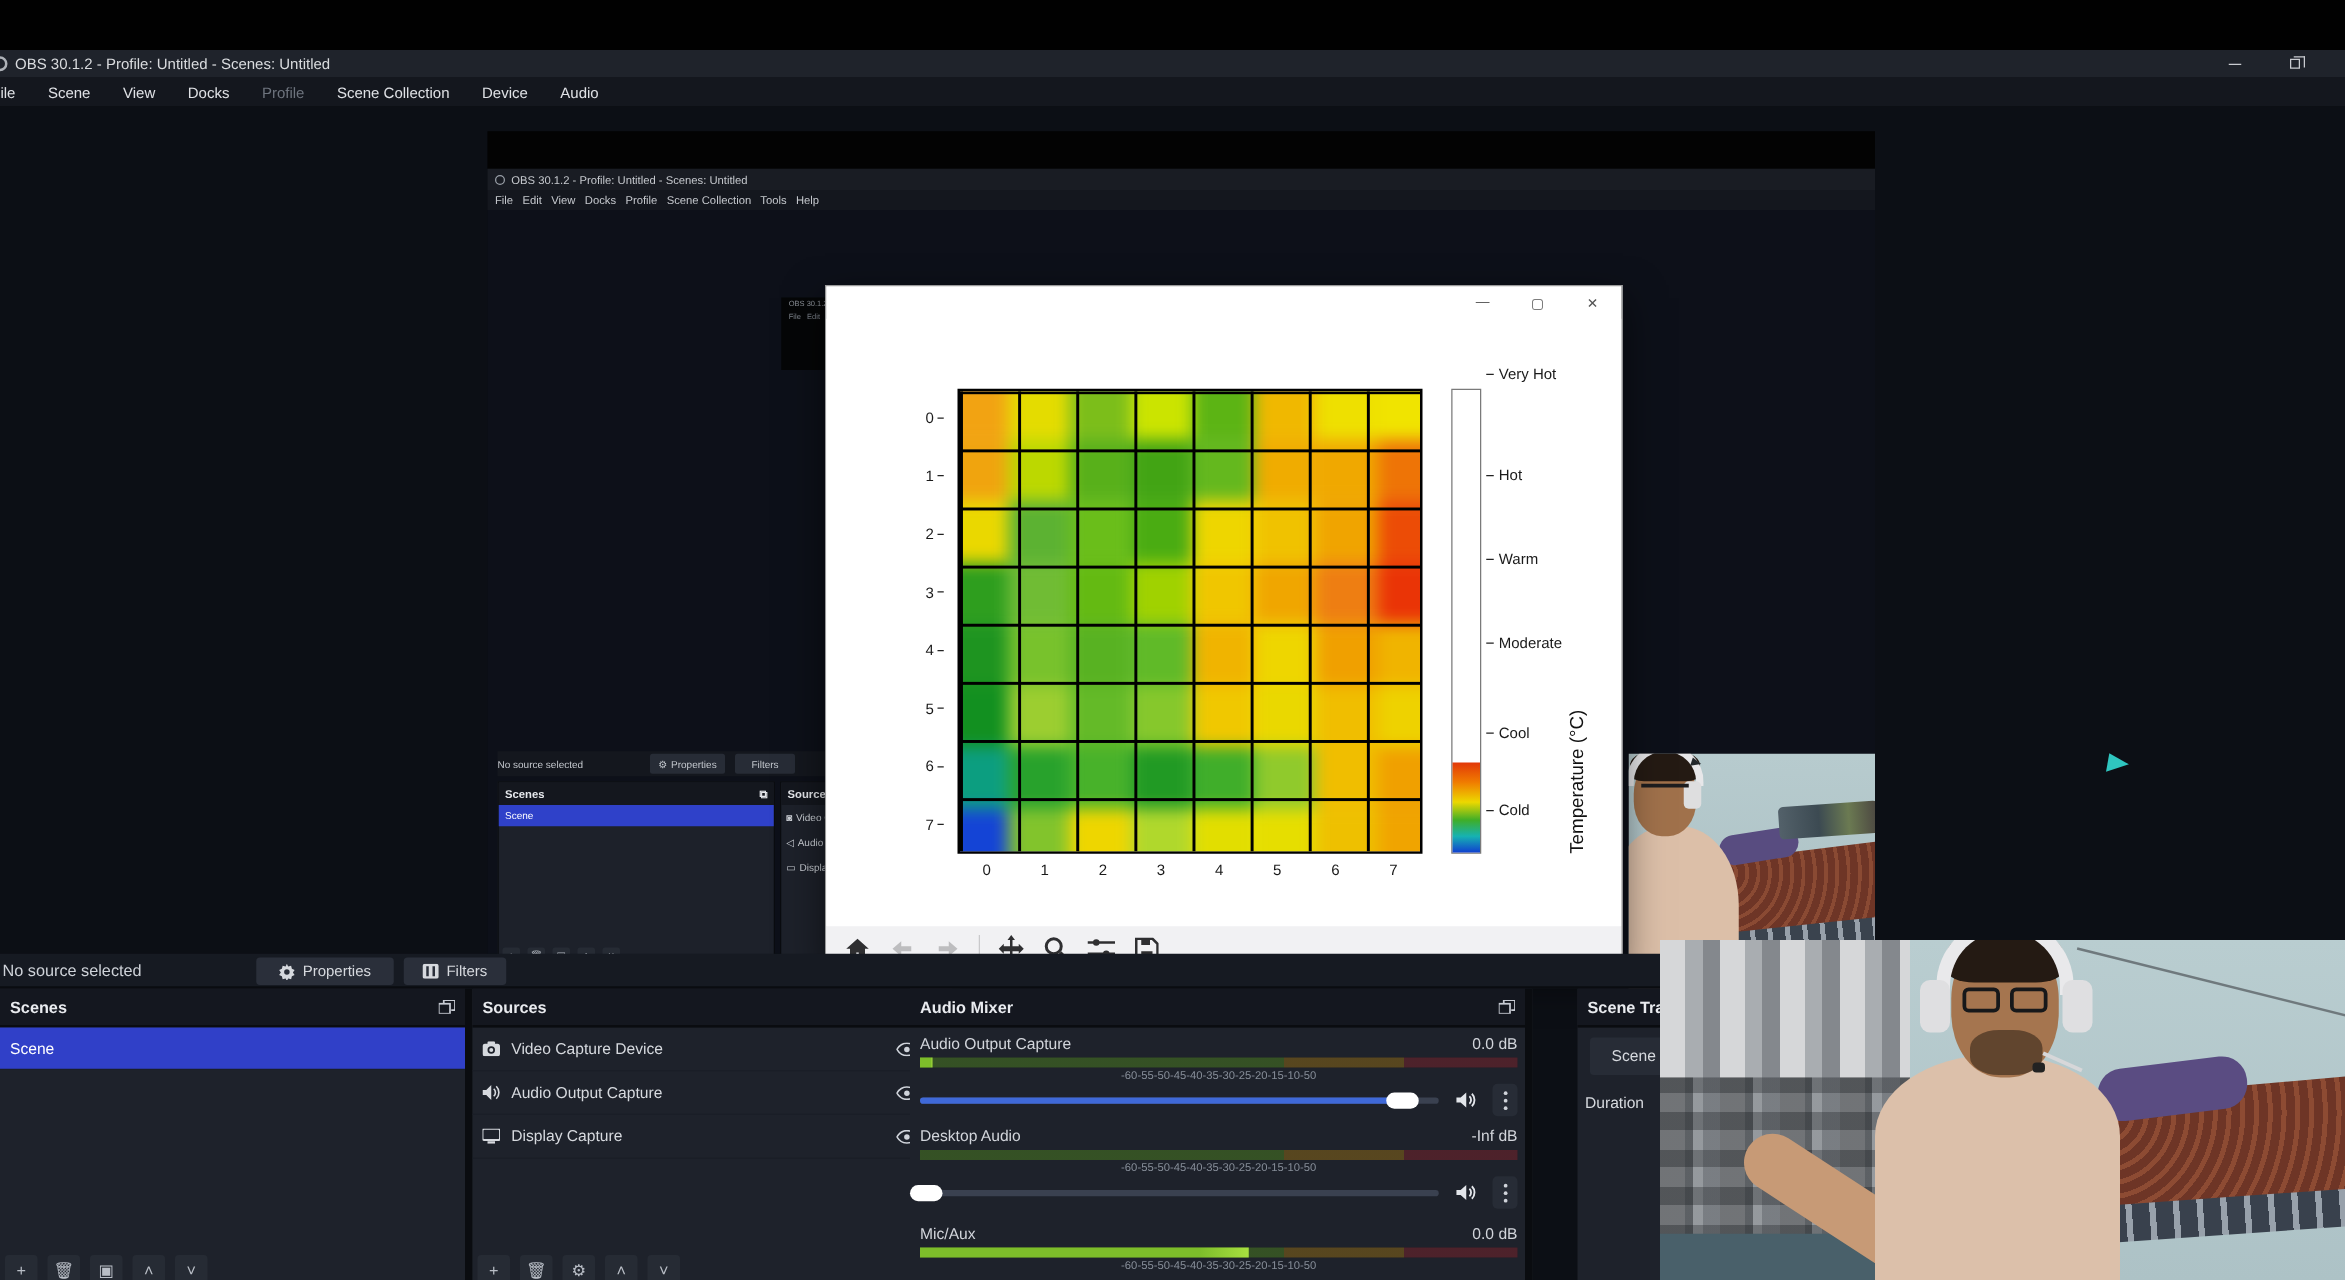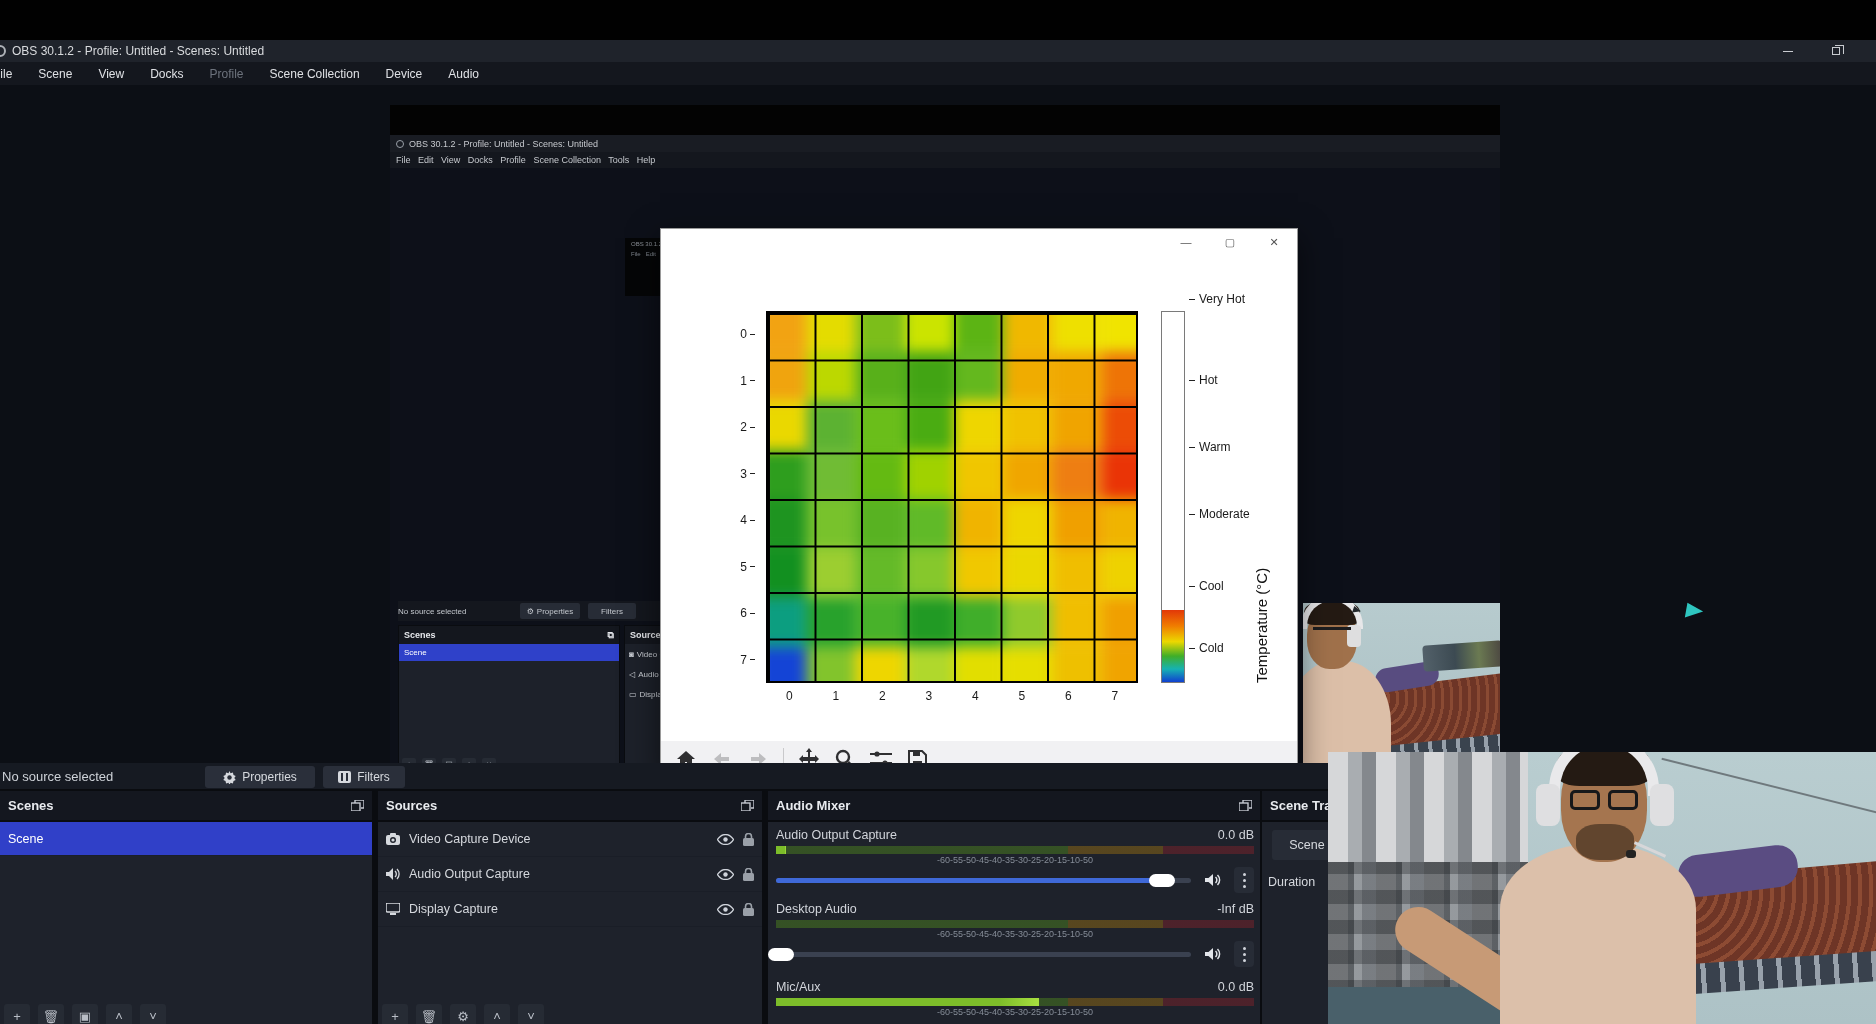--- a/index.html
+++ b/index.html
@@ -511,21 +511,21 @@
     </div>
     <div class="dock-tools">
         <i>+</i>
         <i>🗑</i>
         <i>⚙</i>
         <i>˄</i>
         <i>˅</i>
       </div>
   </div>
 
-  <div class="abs dock" style="left:768px;width:498px;">
+  <div class="abs dock" style="left:728px;width:498px;">
     <div class="dock-head">
       <span>Audio Mixer</span>
       <svg width="13" height="11" viewBox="0 0 13 11">
           <rect x="0" y="3" width="9" height="8" fill="none" stroke="#c6cad2" stroke-width="1.4"></rect>
           <path d="M4 3V0h9v8h-3" fill="none" stroke="#c6cad2" stroke-width="1.4"></path>
         </svg>
     </div>
 
     <div class="mix-ch" style="top:37px;">
       <div class="mix-row1">

